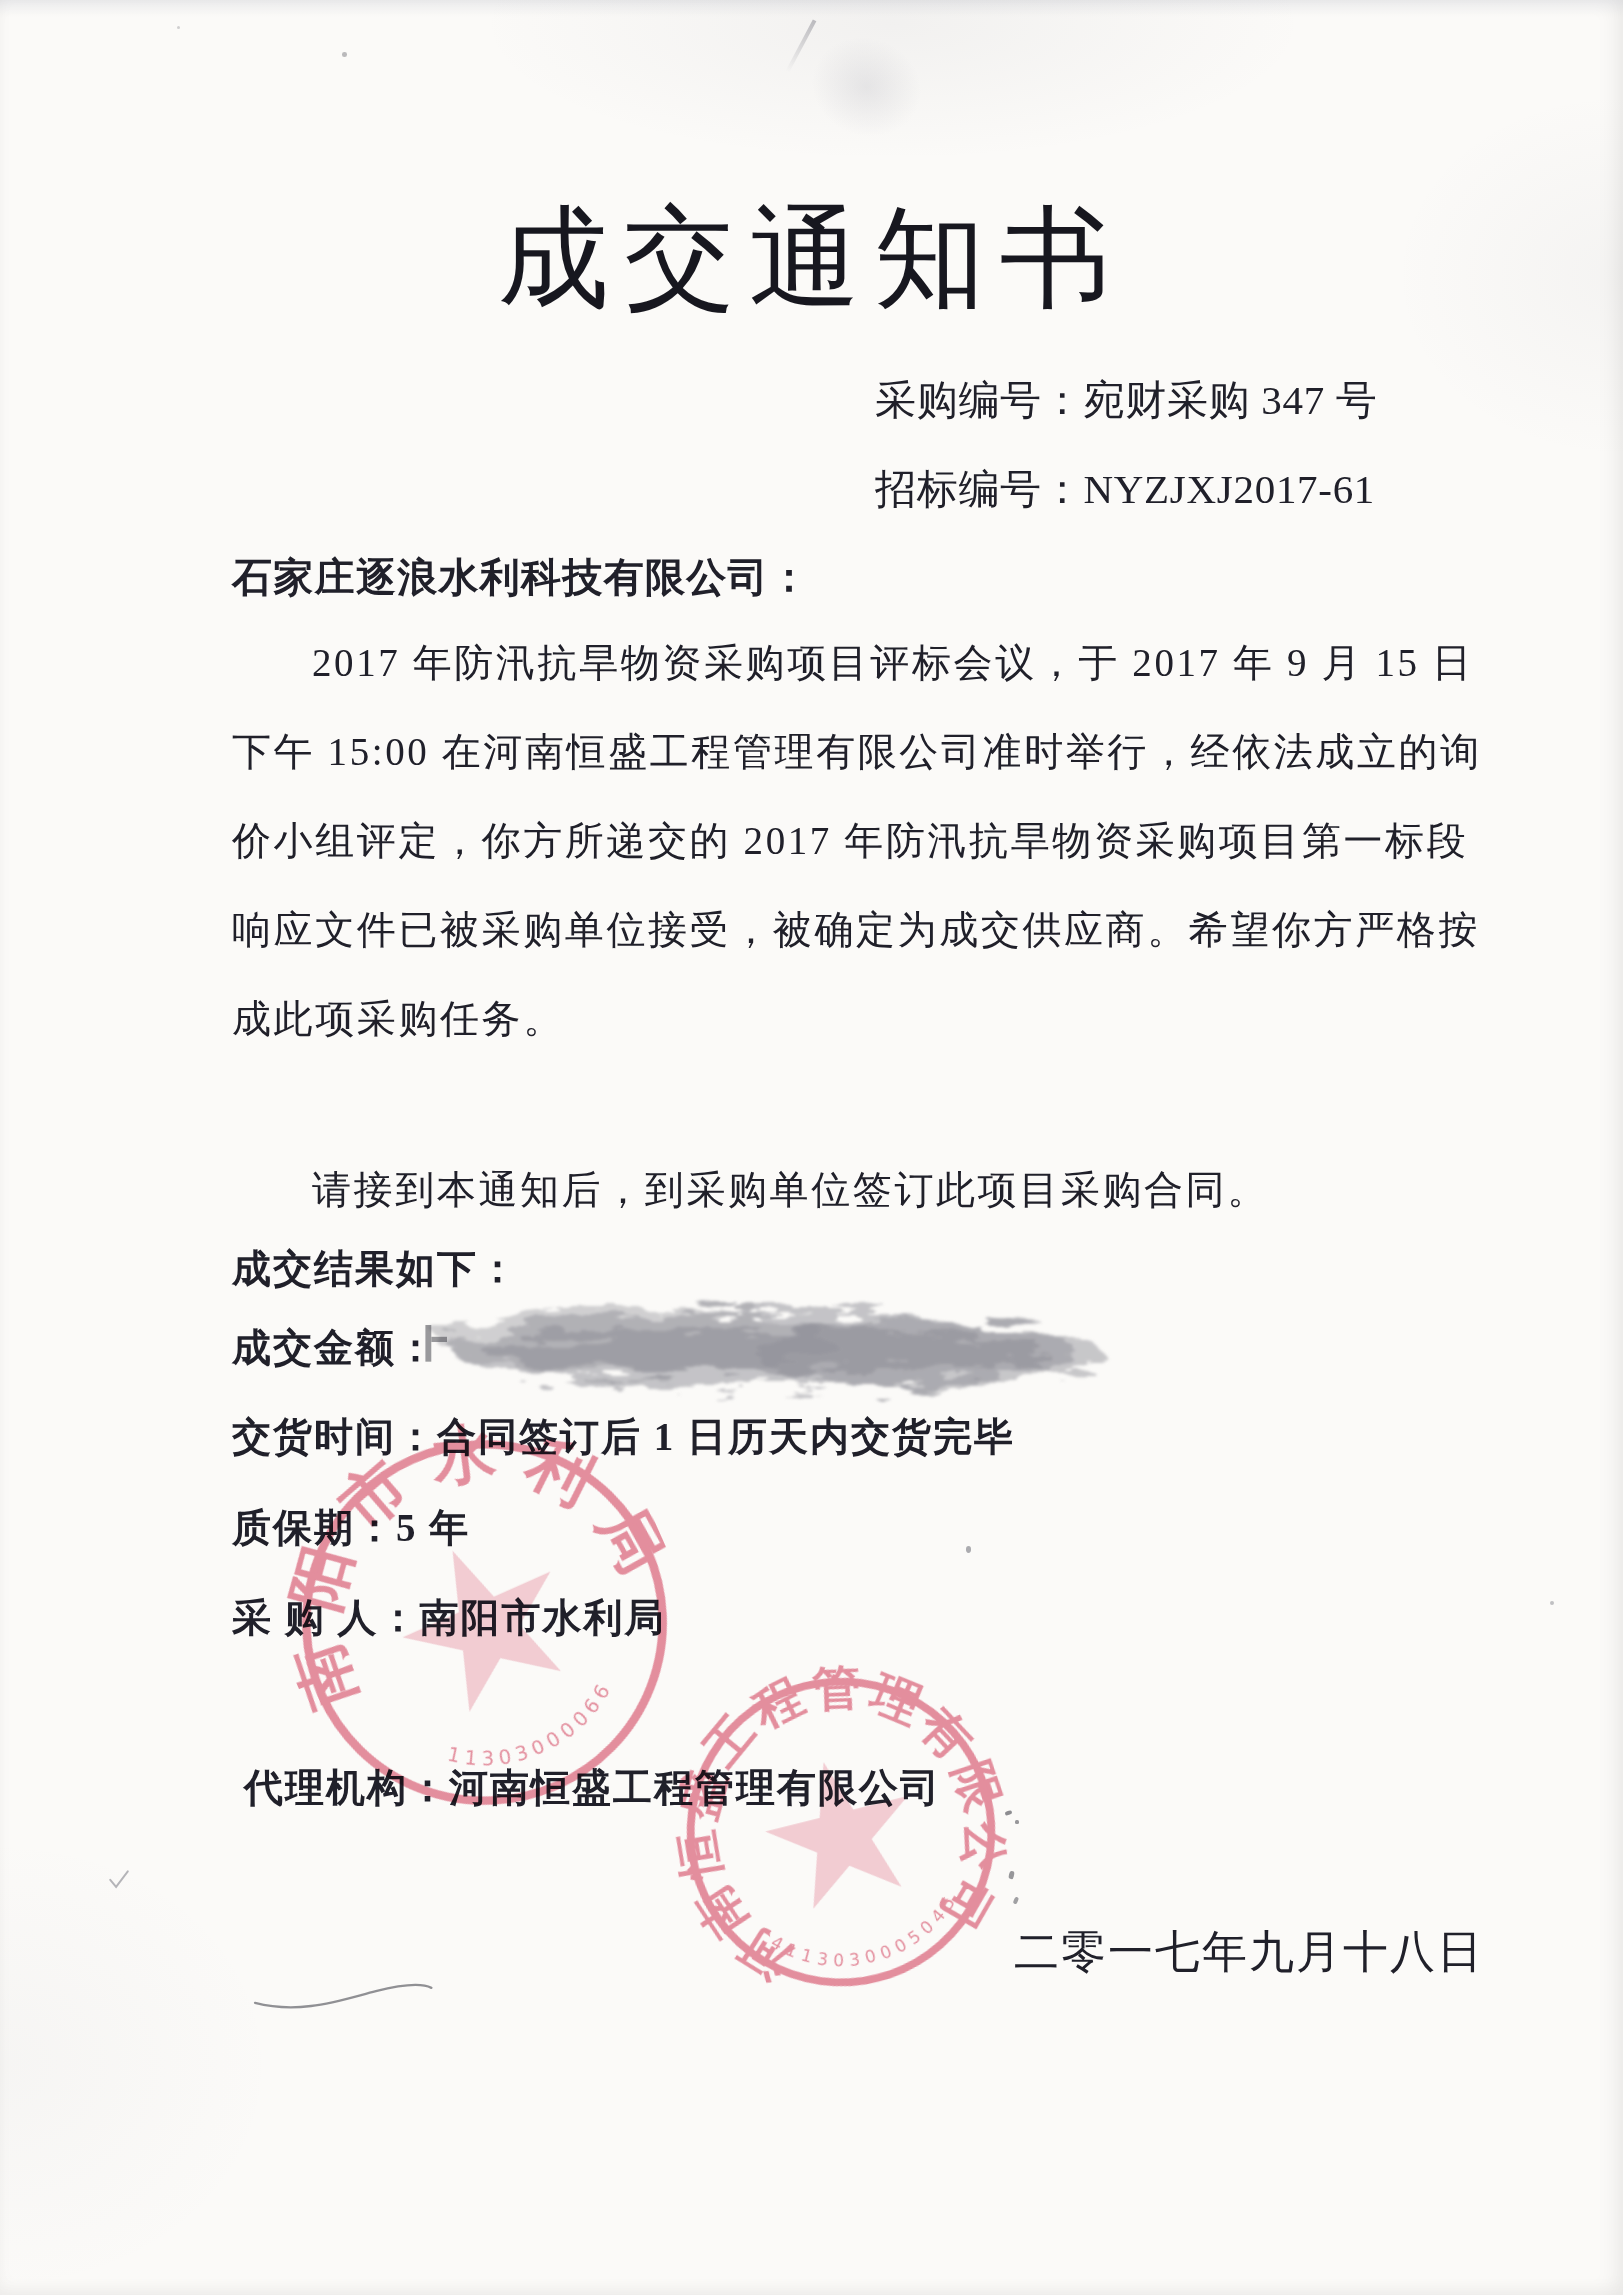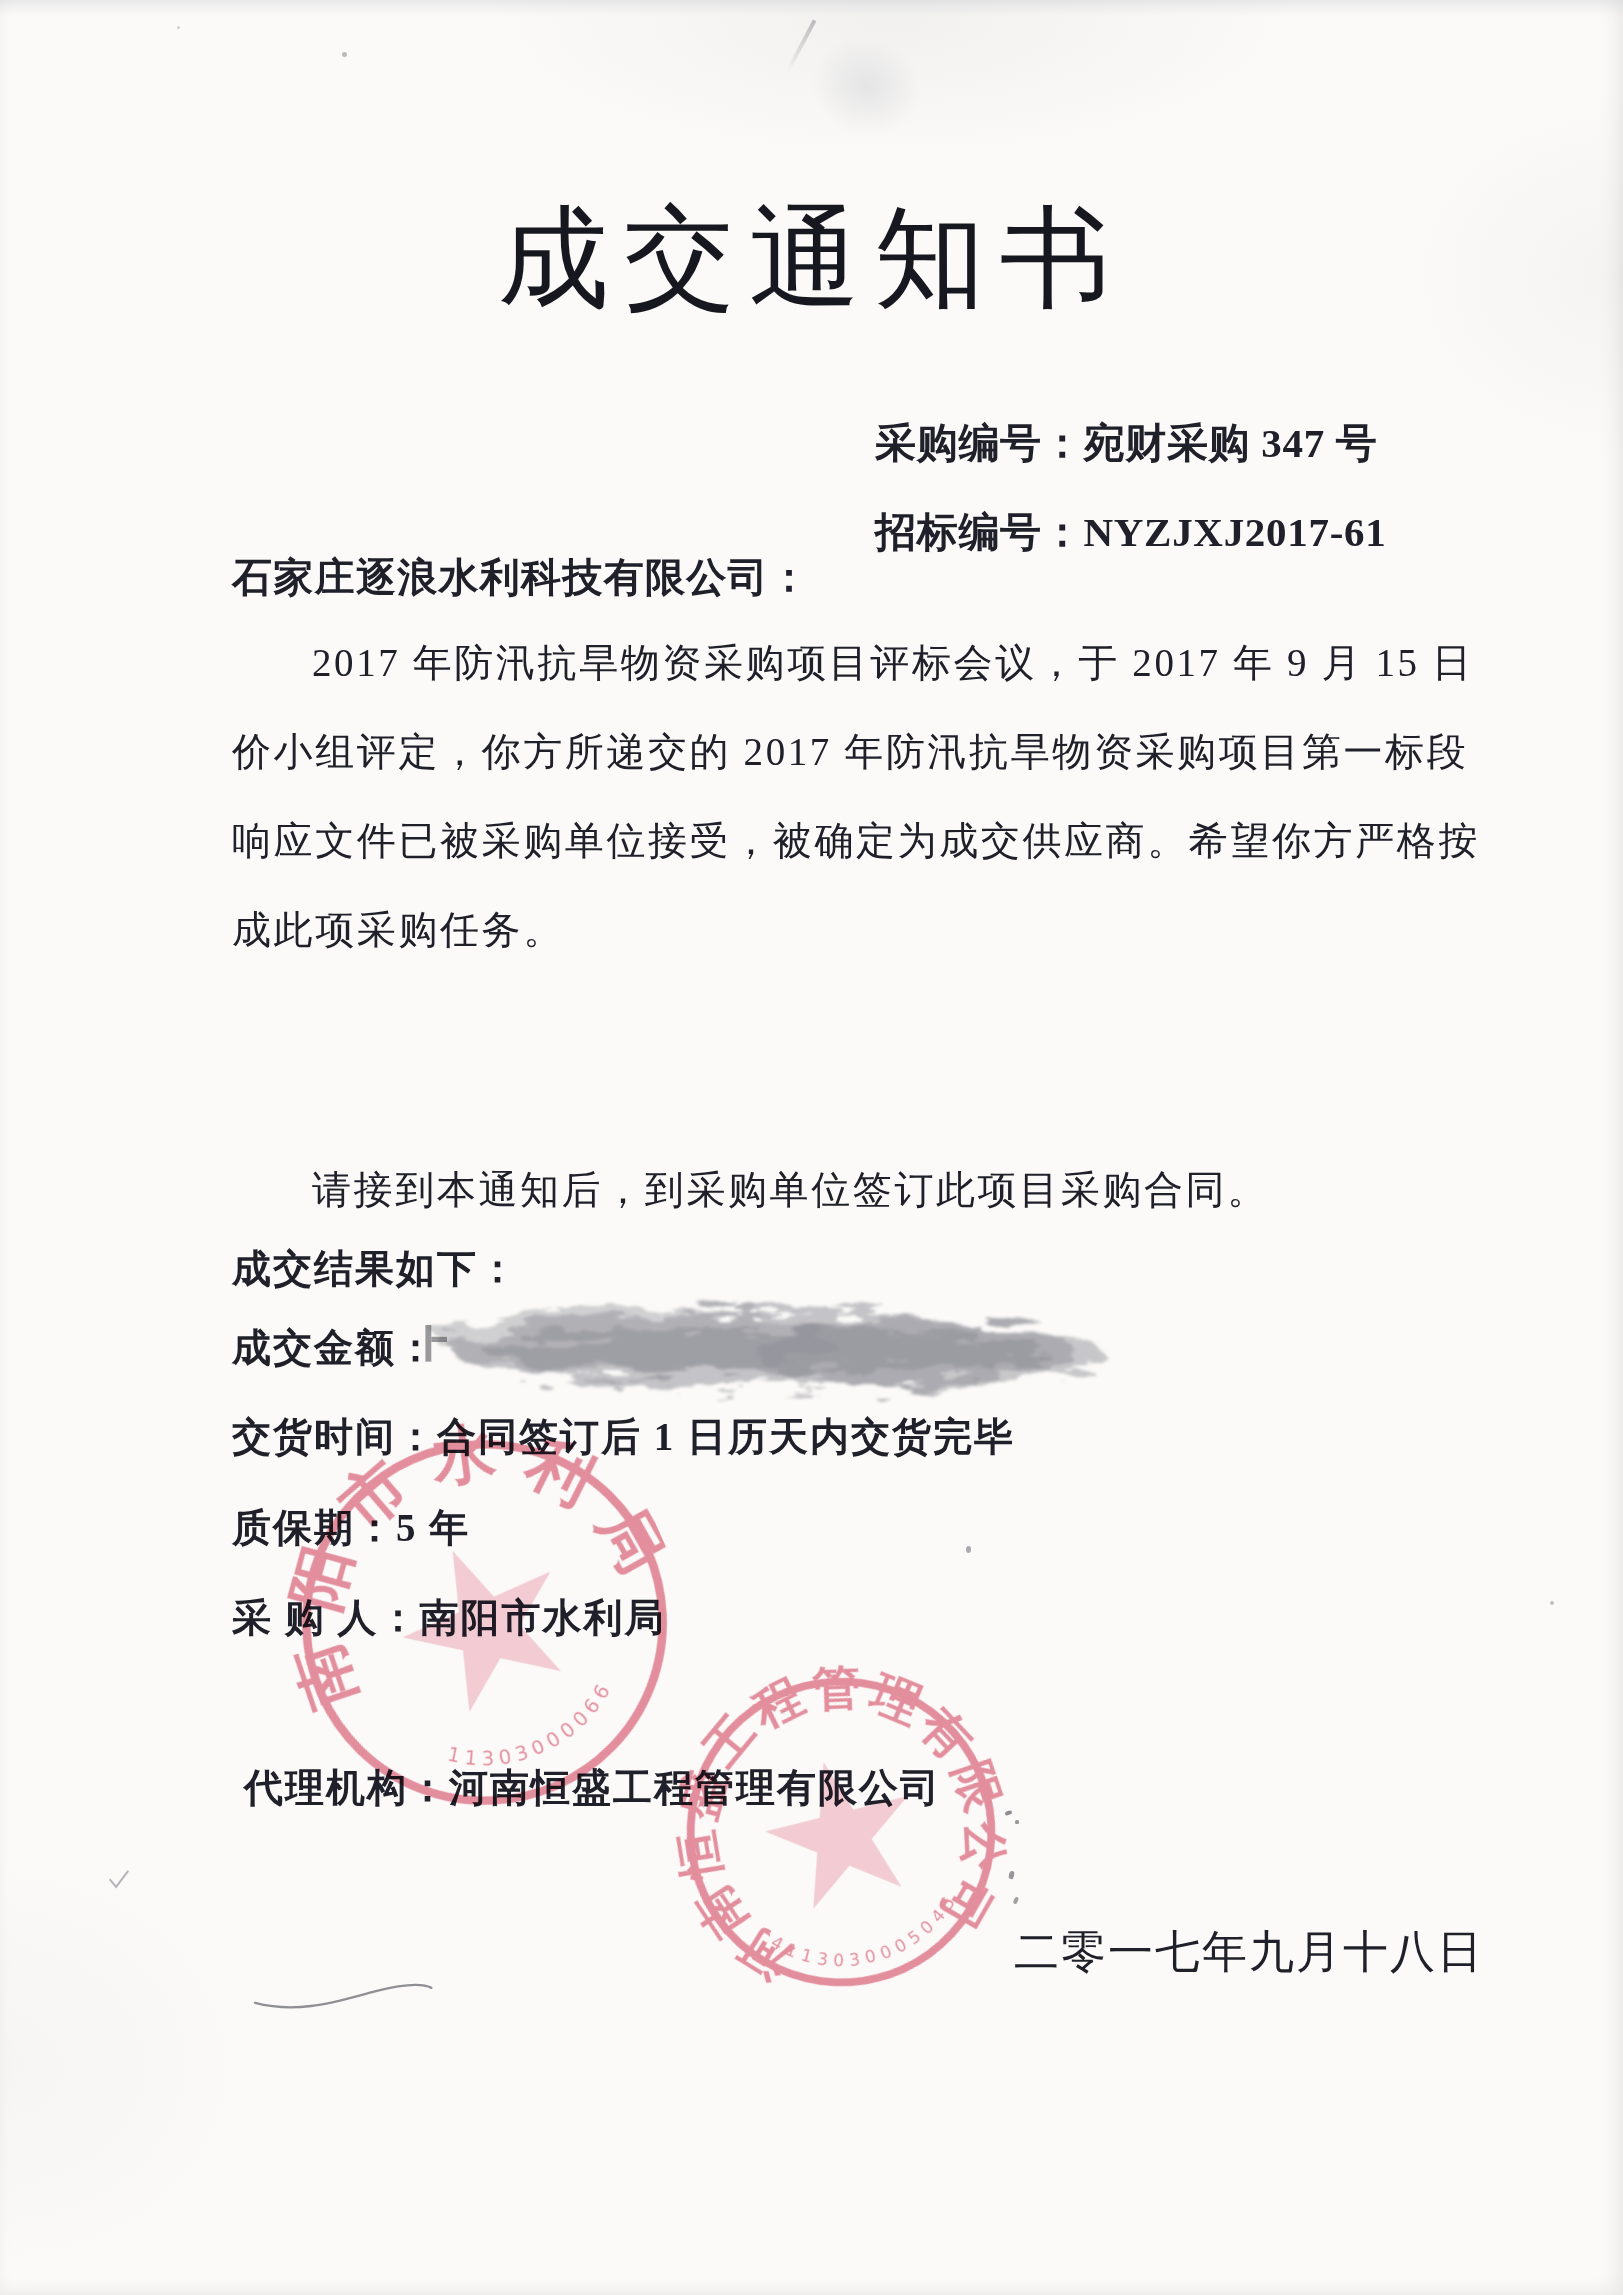--- a/index.html
+++ b/index.html
@@ -12,21 +12,21 @@
       linear-gradient(180deg, #efeff0 0px, #fbfaf8 17px),
       #fbfaf8;
     box-shadow: inset -9.2px 0 19.6px rgba(0,0,0,.05), inset 0 -6.5px 15.7px rgba(0,0,0,.03);
     font-family:"Liberation Serif","DejaVu Serif",serif;
     color:#20202a;
   }
   .title{
     position:absolute;top:184px;left:0;right:0;text-align:center;
     font-size:111px;font-weight:400;letter-spacing:14.4px;color:#17171f;
   }
-  .refline{position:absolute;left:875px;font-size:41px;font-weight:700;letter-spacing:0.7px;white-space:nowrap;margin-top:43px;}
+  .refline{position:absolute;left:875px;font-size:41px;font-weight:400;letter-spacing:0.7px;white-space:nowrap;}
   .ref-proc{top:373px;}
   .ref-tender{top:462px;}
   .addressee{position:absolute;left:232px;top:550px;font-size:40px;font-weight:700;letter-spacing:1.3px;white-space:nowrap;}
   .para{position:absolute;left:232px;top:618px;width:1191px;font-size:39px;line-height:89px;letter-spacing:2.6px;}
   .para .line{white-space:nowrap;}
   .para .indent{padding-left:80px;text-align:right;}
   .notice{position:absolute;left:312px;top:1163px;font-size:39px;letter-spacing:2.6px;white-space:nowrap;}
   .result-heading{position:absolute;left:232px;top:1242px;font-size:39px;font-weight:700;letter-spacing:2px;white-space:nowrap;}
   .field{position:absolute;left:232px;font-size:39px;font-weight:700;letter-spacing:2px;white-space:nowrap;}
   .f-amount{top:1321px;}
@@ -62,20 +62,21 @@
 
   <div class="title">成交通知书</div>
 
   <div class="refline ref-proc">采购编号：宛财采购 347 号</div>
   <div class="refline ref-tender">招标编号：NYZJXJ2017-61</div>
 
   <div class="addressee">石家庄逐浪水利科技有限公司：</div>
 
   <div class="para">
     <div class="line indent">2017 年防汛抗旱物资采购项目评标会议，于 2017 年 9 月 15 日</div>
+    <div class="line">下午 15:00 在河南恒盛工程管理有限公司准时举行，经依法成立的询</div>
     <div class="line">价小组评定，你方所递交的 2017 年防汛抗旱物资采购项目第一标段</div>
     <div class="line">响应文件已被采购单位接受，被确定为成交供应商。希望你方严格按</div>
     <div class="line">成此项采购任务。</div>
   </div>
 
   <div class="notice">请接到本通知后，到采购单位签订此项目采购合同。</div>
 
   <div class="result-heading">成交结果如下：</div>
 
   <div class="field f-amount">

